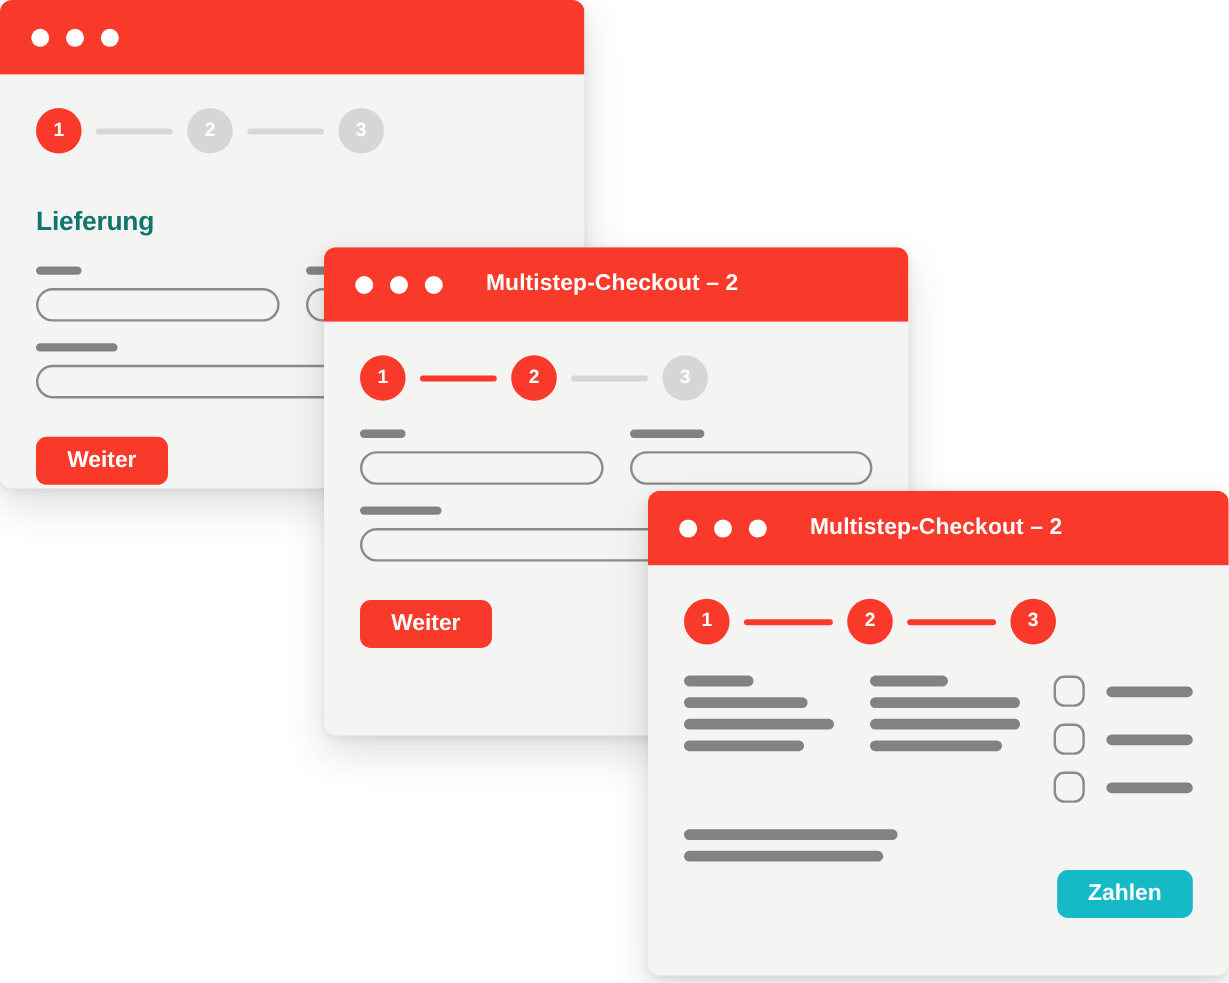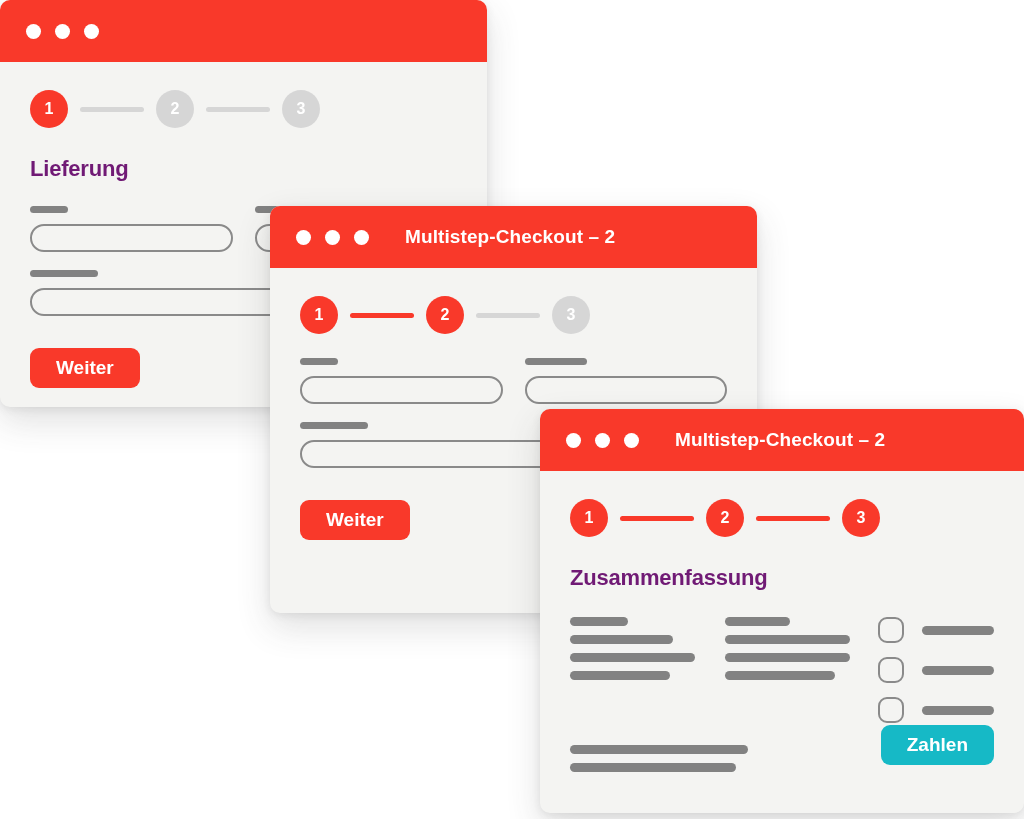--- a/index.html
+++ b/index.html
@@ -88,24 +88,24 @@
     height: 5px;
     border-radius: 3px;
     flex: 0 0 auto;
     margin: 0 12px;
   }
   .connector.active   { background: #f9392a; }
   .connector.inactive { background: #d6d6d6; }
 
   
   .section-title {
-    margin-top: 28px;
+    margin-top: 44px;
     font-size: 22px;
     font-weight: bold;
-    color: #701a75;
+    color: #0f766e;
     letter-spacing: -0.2px;
   }
 
   
   .form-grid {
     margin-top: 24px;
     display: flex;
     gap: 22px;
   }
   .form-col { flex: 1 1 0; min-width: 0; }
@@ -303,21 +303,20 @@
     <div class="body-area">
 
       <div class="stepper">
         <div class="step active">1</div>
         <div class="connector active" style="width:74px;"></div>
         <div class="step active">2</div>
         <div class="connector active" style="width:74px;"></div>
         <div class="step active">3</div>
       </div>
 
-      <div class="section-title">Zusammenfassung</div>
 
       <div class="summary">
         <div class="sum-cols">
 
           <div class="sum-col">
             <div class="bar" style="width:46%;"></div>
             <div class="bar" style="width:82%;"></div>
             <div class="bar" style="width:100%;"></div>
             <div class="bar" style="width:80%;"></div>
           </div>

